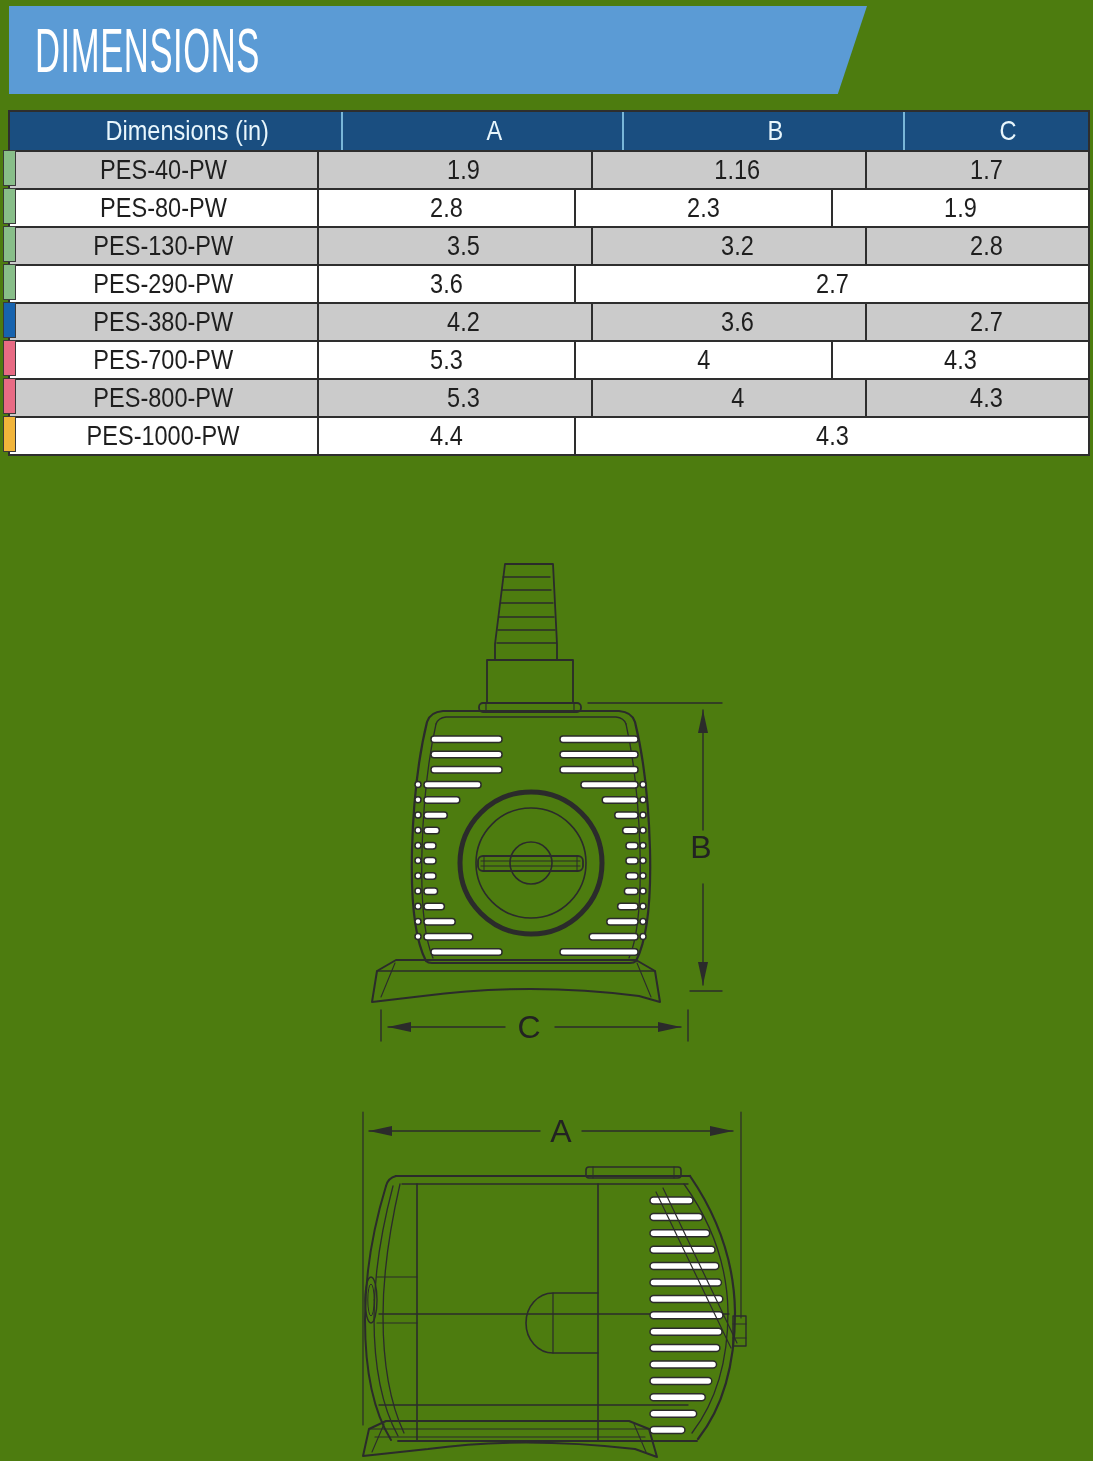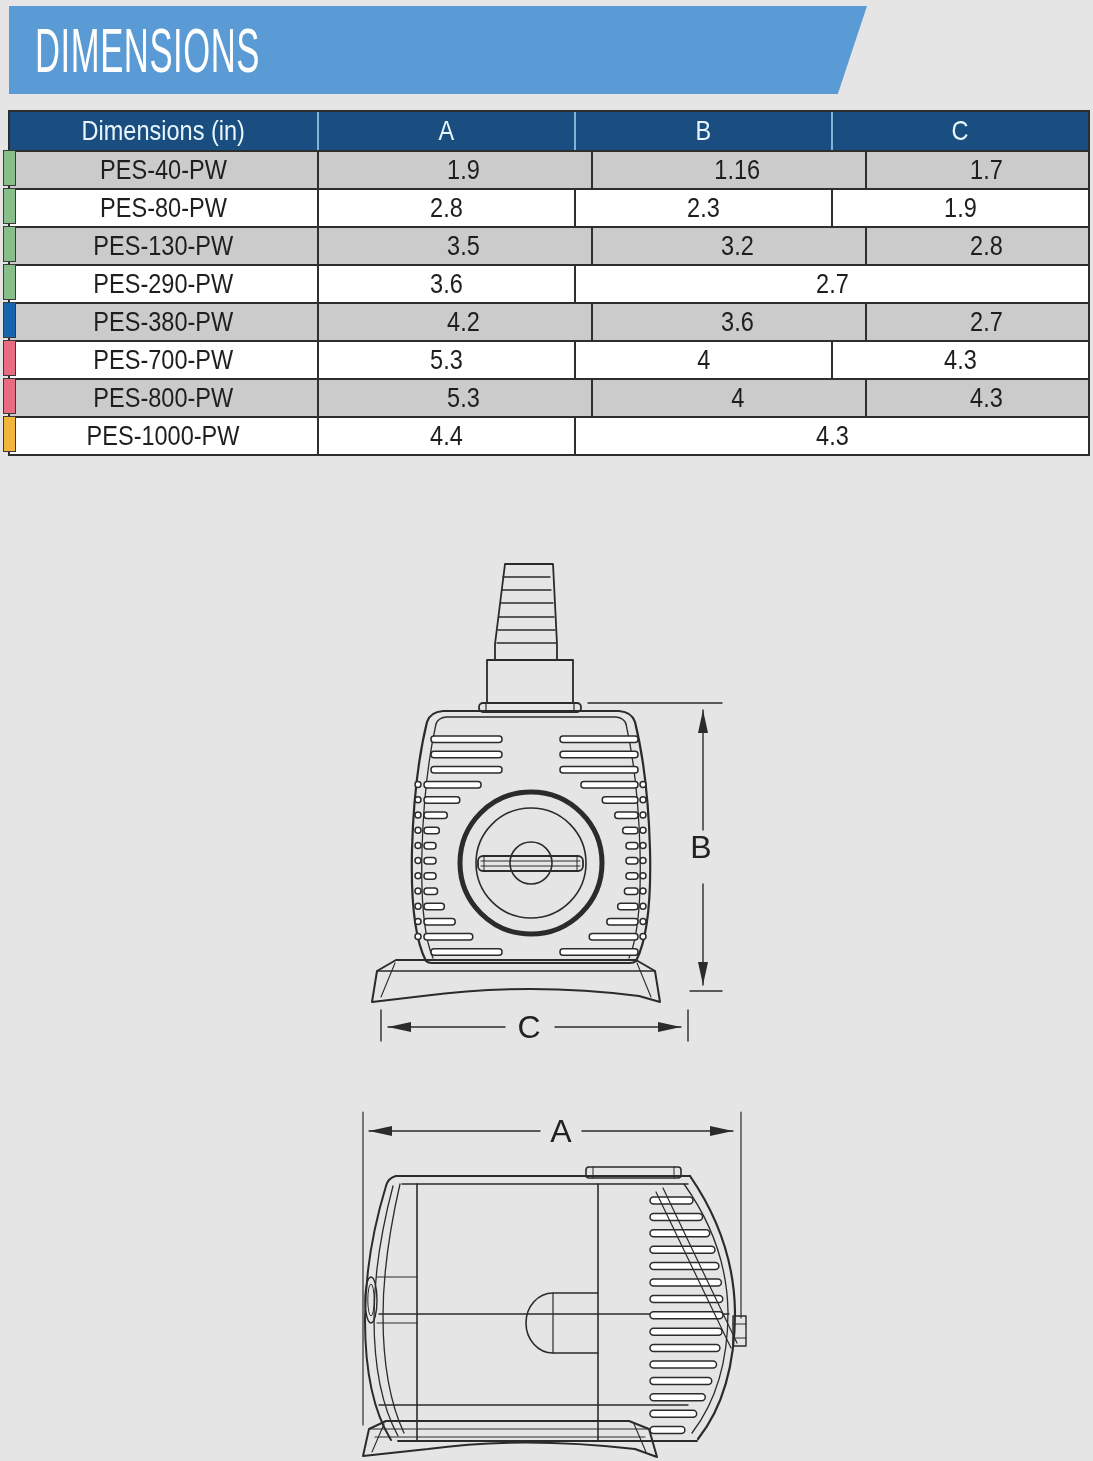--- a/index.html
+++ b/index.html
@@ -1,29 +1,29 @@
 <!DOCTYPE html>
 <html><head>
 <meta charset="utf-8">
 <style>
   html,body{margin:0;padding:0;background:#ffffff;}
-  .page{position:relative;width:1093px;height:1461px;background:#e5e5e5;overflow:hidden;
+  .page{position:relative;width:1093px;height:1461px;background:#4d7c0f;overflow:hidden;
         font-family:"Liberation Sans",sans-serif;color:#1e1e1e;}
   
   .banner{position:absolute;left:9px;top:6px;width:858px;height:88px;
           clip-path:polygon(0 0,100% 0,96.6% 100%,0 100%);
           display:flex;align-items:center;}
   .banner-title{display:inline-block;color:#ffffff;font-size:63px;font-weight:normal;
           letter-spacing:1px;transform:scaleX(0.55);transform-origin:left center;
           margin-left:26px;white-space:nowrap;}
   
   .dims-table{position:absolute;left:8px;top:110px;width:1078px;border:2px solid #2e2e2e;}
   .t-header{display:flex;height:38px;}
   .h-cell{display:flex;align-items:center;justify-content:center;font-size:28px;
-          border-right:2px solid #79b6d8;}
+          border-right:2px solid #79b6d8;padding-left:24px;}
   .h-cell:last-child{border-right:none;}
   .t-row{display:flex;height:36px;border-top:2px solid #2e2e2e;background:#ffffff;}
   .t-row.alt{background:#cbcbcb;gap:17px;}
   .cell{display:flex;align-items:center;justify-content:center;font-size:28px;
         border-right:2px solid #2e2e2e;}
   .cell:last-child{border-right:none;}
   .w0{width:307px;}.w1{width:255px;}.w2{width:255px;}.w3{flex:1;}
   .cnd{display:inline-block;transform:scaleX(0.84);transform-origin:center;white-space:nowrap;}
   
   .tab{position:absolute;left:3px;width:13px;height:36px;border:1px solid #3a3a3a;box-sizing:border-box;}

